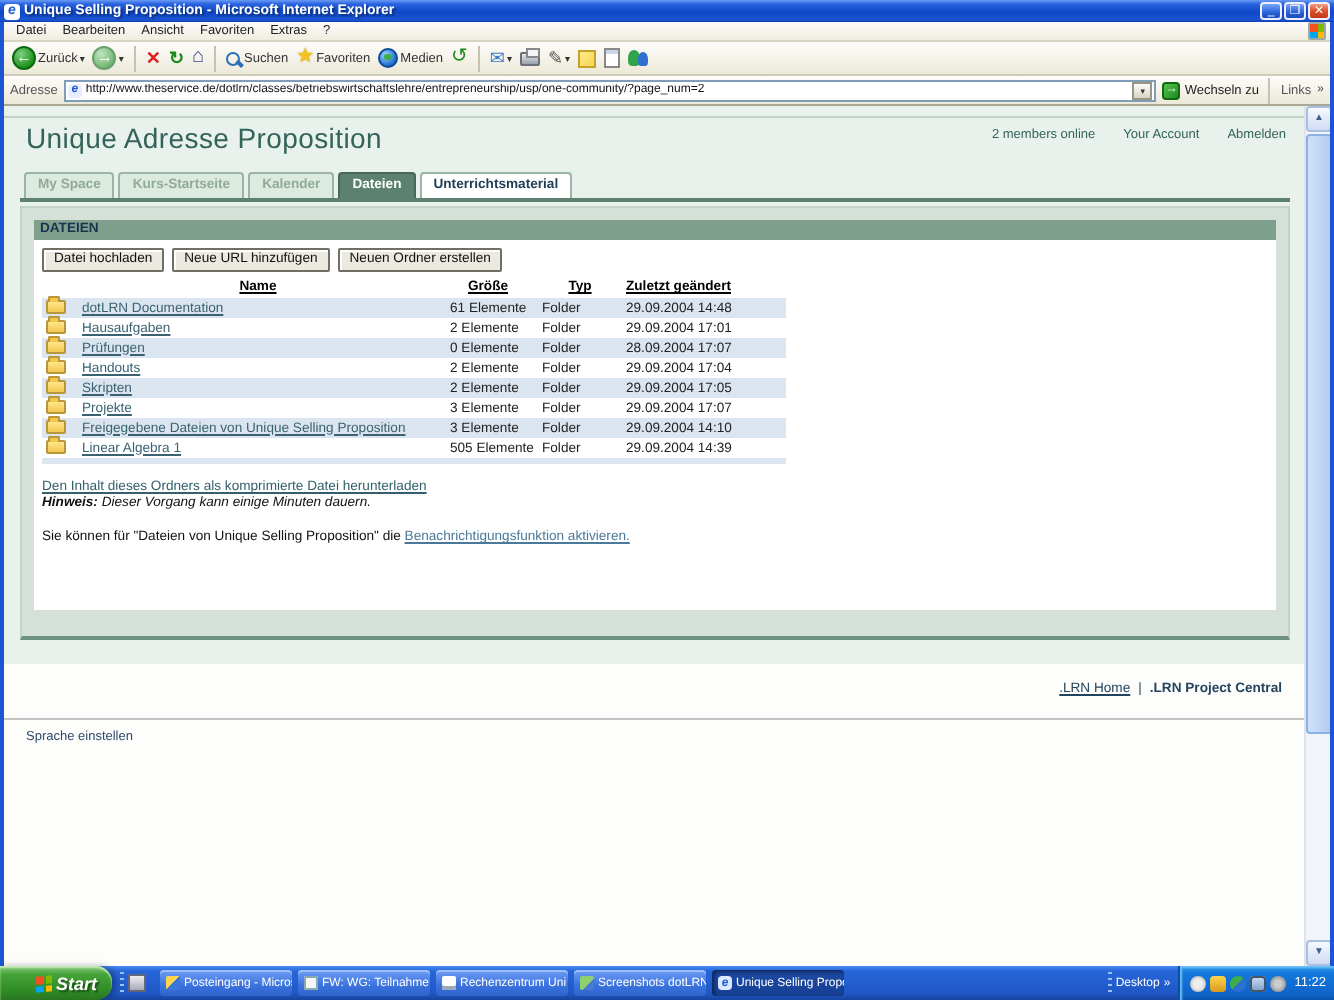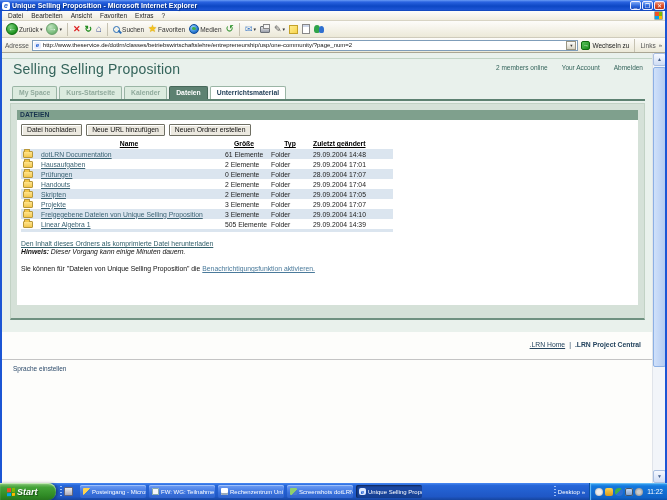--- a/index.html
+++ b/index.html
@@ -205,21 +205,21 @@
   
   .taskbar {
     position:absolute; bottom:0; left:0; width:667px; height:17px; z-index:40;
     background:linear-gradient(180deg,#4a8af3 0%,#2666d8 15%,#1f57c5 80%,#16459f 100%);
     display:flex; align-items:center;
   }
   .start-btn {
     height:17px; width:56px; flex:none;
     background:linear-gradient(180deg,#8cc87e 0%,#44a338 25%,#2f8a25 75%,#27761e 100%);
     border-radius:0 8px 8px 0; box-shadow:inset 0 1px 1px #c8ecba, 2px 0 3px rgba(0,0,0,.3);
-    display:flex; align-items:center; gap:2px; padding-left:7px;
+    display:flex; align-items:center; gap:2px; padding-left:18px;
     color:#fff; font-size:9px; font-weight:bold; font-style:italic; text-shadow:1px 1px 1px #174d12;
   }
   .start-flag { width:8px; height:8px; display:grid; grid-template-columns:1fr 1fr; grid-template-rows:1fr 1fr; gap:1px; transform:skewY(-5deg); }
   .start-flag i:nth-child(1){background:#f25022;} .start-flag i:nth-child(2){background:#7fba00;}
   .start-flag i:nth-child(3){background:#00a4ef;} .start-flag i:nth-child(4){background:#ffb900;}
   .quick-launch { display:flex; align-items:center; gap:2px; padding:0 4px; height:100%; }
   .grip { width:2px; height:11px; background:repeating-linear-gradient(180deg,#9cc0f8 0 1px,transparent 1px 3px); }
   .ql-ico { width:9px; height:9px; background:linear-gradient(#eee,#aab); border:1px solid #667; border-radius:1px; }
   .task-btn {
     width:66px; height:13px; margin-left:3px; flex:none;
@@ -354,21 +354,21 @@
     </span>
     <span class="tb-sep"></span>
     <span>Links</span>
     <span class="links-chevron">»</span>
   </div>
 
   <div class="page">
     <div class="mint-area"></div>
     <div class="mint-line"></div>
 
-    <div class="page-title">Selling Selling Proposition</div>
+    <div class="page-title">Unique Adresse Proposition</div>
 
     <div class="status-links">
       <span>2 members online</span>
       <a href="#">Your Account</a>
       <a href="#">Abmelden</a>
     </div>
 
     <div class="tabs">
       <span class="tab inactive">My Space</span>
       <span class="tab inactive">Kurs-Startseite</span>

